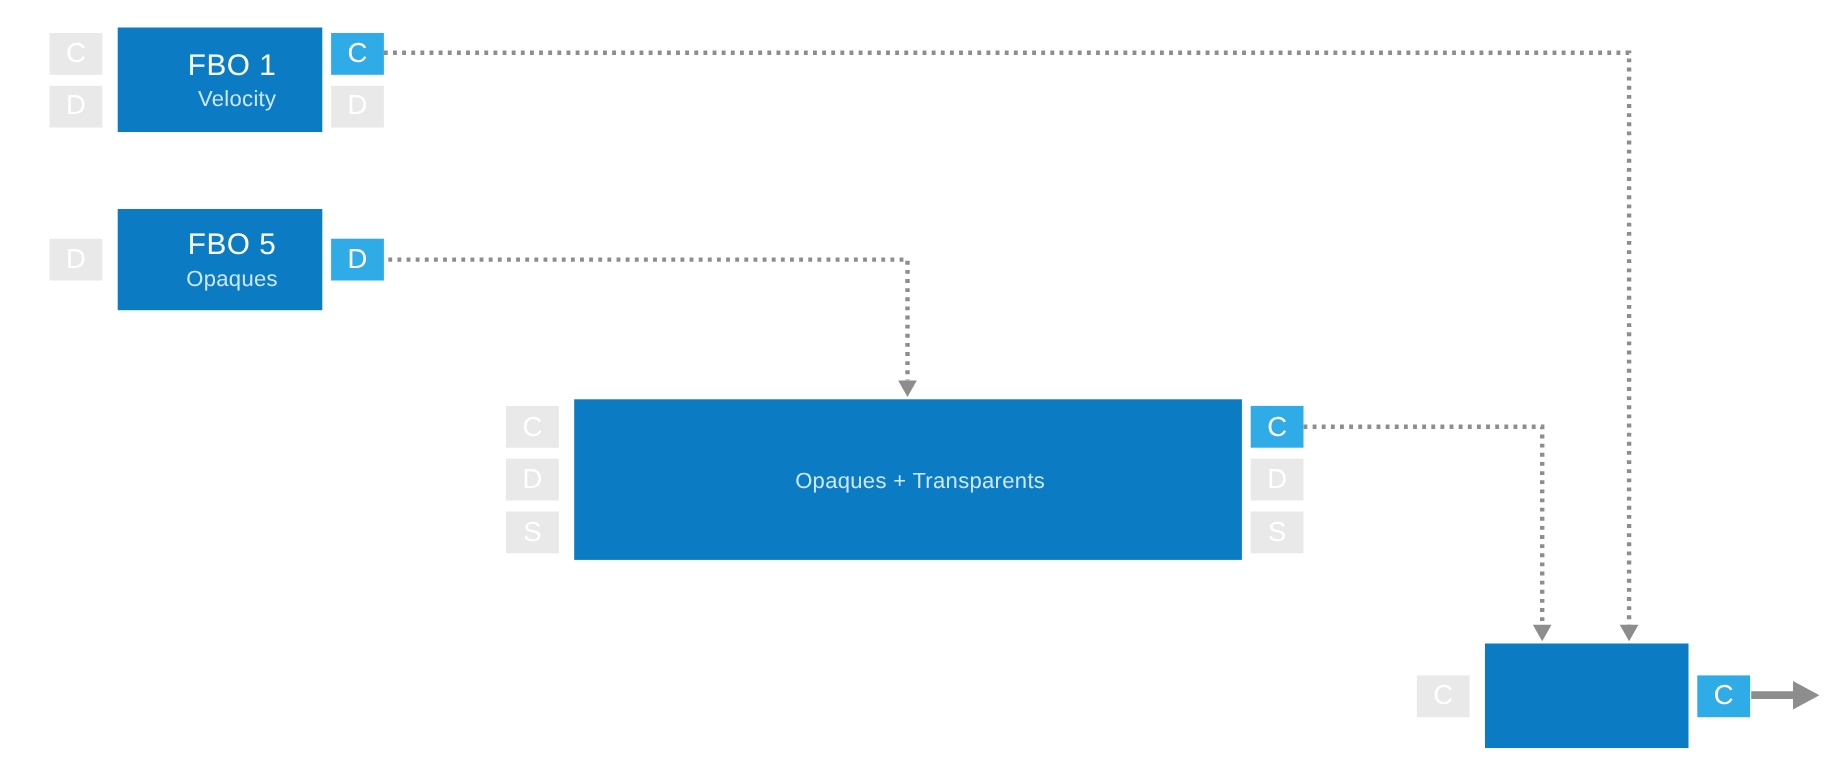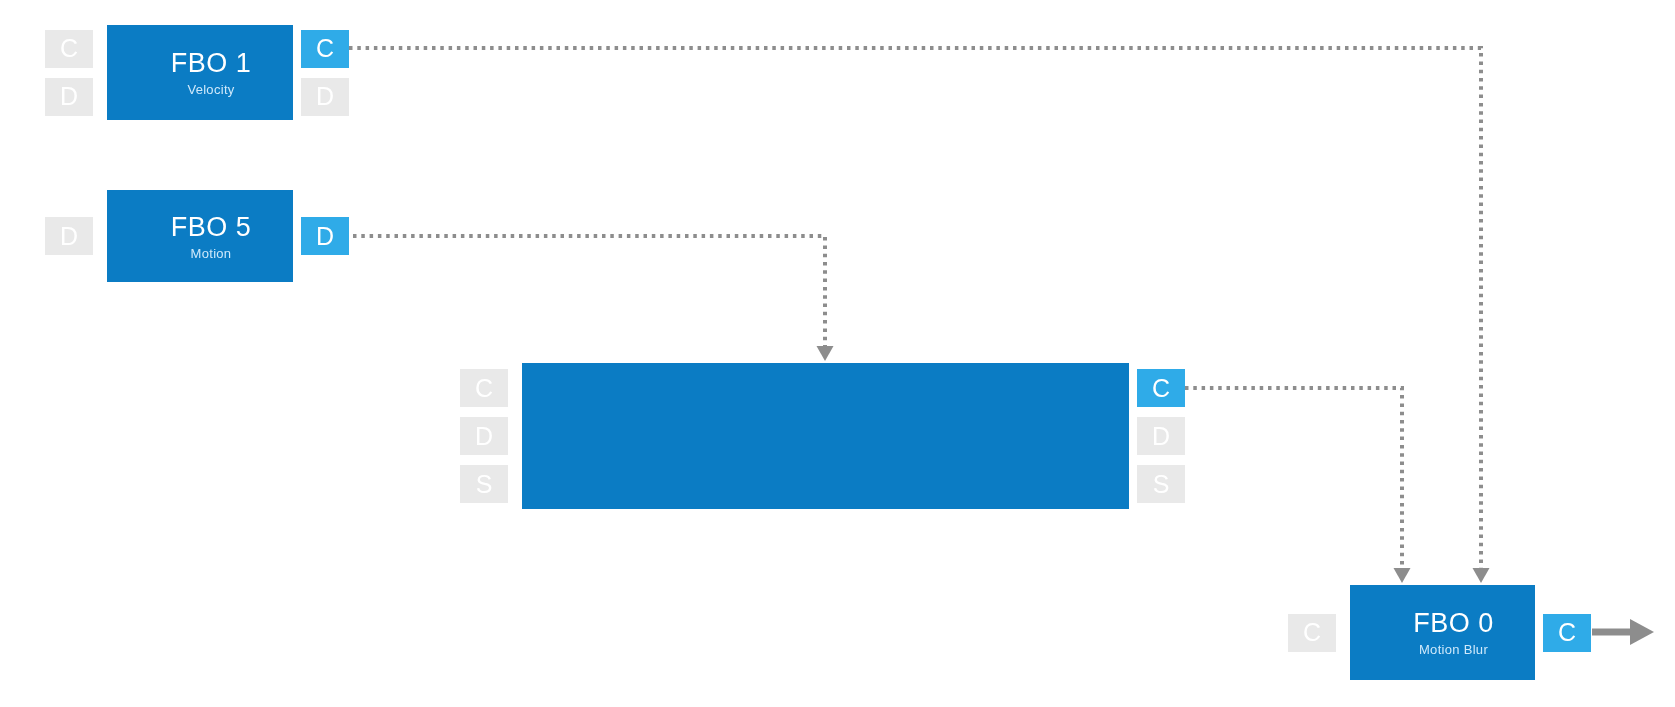--- a/index.html
+++ b/index.html
@@ -34,23 +34,24 @@
     line-height: 1.2;
     margin-left: 22px;
   }
   .node .title {
     color: var(--node-text, #ffffff);
     font-size: 27px;
     letter-spacing: 0.5px;
   }
   .node .subtitle {
     color: var(--node-subtext, #cfe9fb);
-    font-size: 13px;
+    font-size: 20px;
     margin-top: 3px;
     letter-spacing: 0.3px;
+    text-align: right;
   }
   .tagcol {
     position: absolute;
     top: 0;
     height: 100%;
     display: flex;
     flex-direction: column;
     justify-content: center;
     gap: 10px;
   }
@@ -102,42 +103,39 @@
     </div>
     <div class="node" style="left: 107px; top: 190px; width: 186px; height: 92px;">
       <div class="tagcol left">
         <div class="tag">D</div>
       </div>
       <div class="tagcol right">
         <div class="tag active">D</div>
       </div>
       <div class="label">
         <div class="title">FBO 5</div>
-        <div class="subtitle">Motion</div>
+        <div class="subtitle">Opaques</div>
       </div>
     </div>
     <div class="node" style="left: 522px; top: 363px; width: 607px; height: 146px;">
       <div class="tagcol left">
         <div class="tag">C</div>
         <div class="tag">D</div>
         <div class="tag">S</div>
       </div>
       <div class="tagcol right">
         <div class="tag active">C</div>
         <div class="tag">D</div>
         <div class="tag">S</div>
       </div>
       <div class="label">
+        <div class="subtitle">Opaques + Transparents</div>
       </div>
     </div>
     <div class="node" style="left: 1350px; top: 585px; width: 185px; height: 95px;">
       <div class="tagcol left">
         <div class="tag">C</div>
       </div>
       <div class="tagcol right">
         <div class="tag active">C</div>
       </div>
-      <div class="label">
-        <div class="title">FBO 0</div>
-        <div class="subtitle">Motion Blur</div>
-      </div>
     </div>
   </div>
 
 </body></html>

